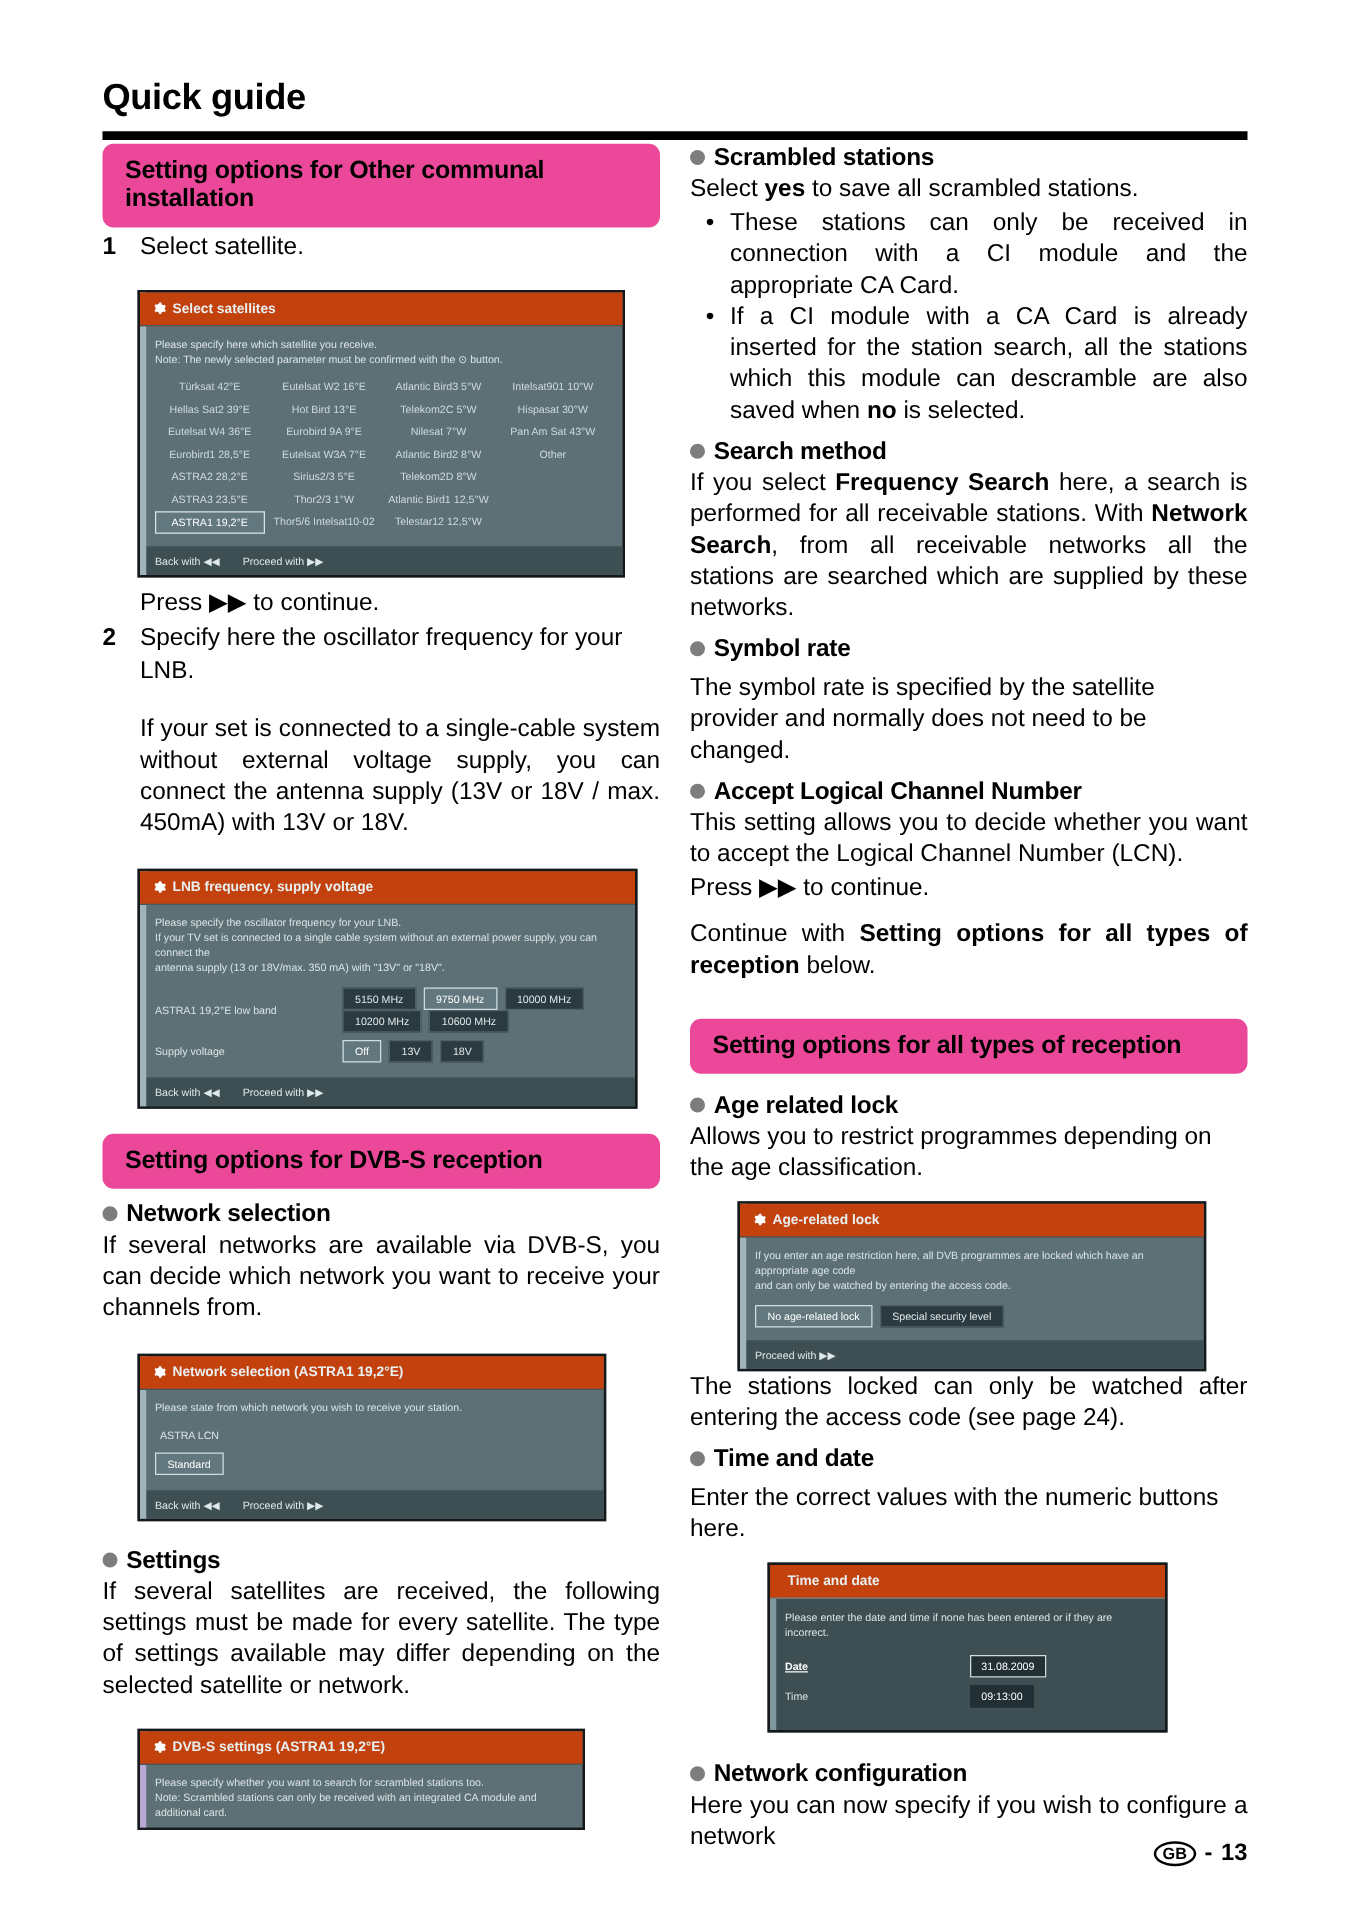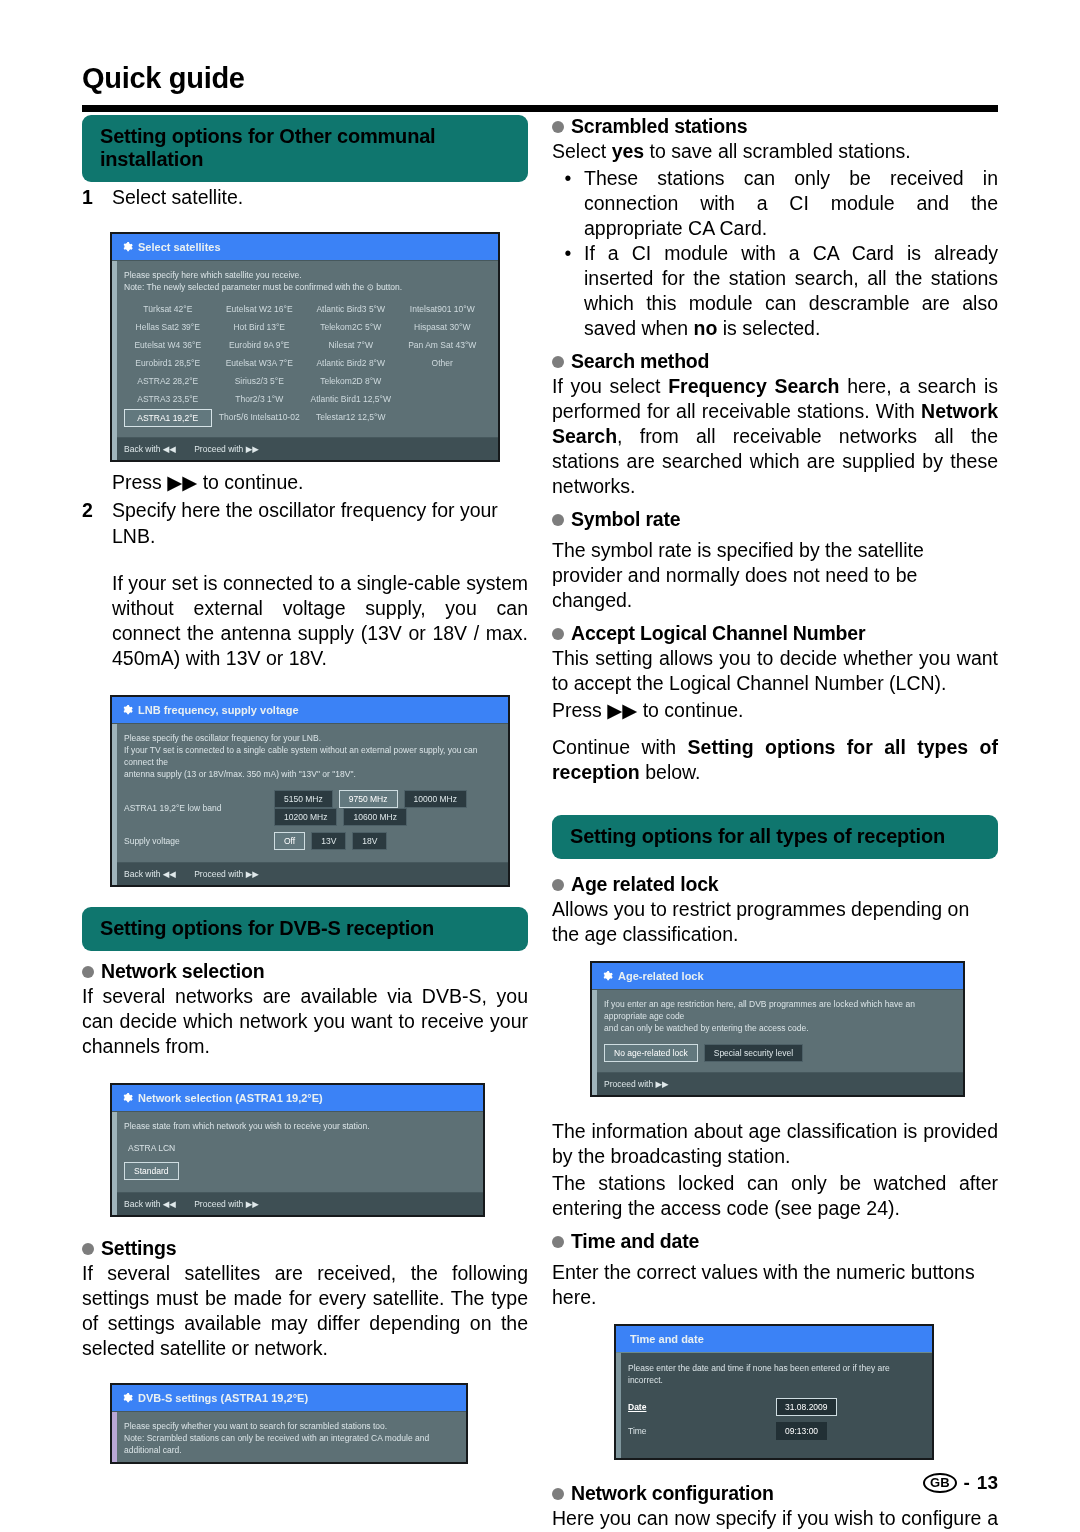--- a/index.html
+++ b/index.html
@@ -19,21 +19,21 @@
   .hdr-title { font-size:29px; font-weight:bold; letter-spacing:-0.3px; }
   .hdr-rule { margin-top:10px; height:7px; background:#000; }
 
   
   .col { position:absolute; width:446px; }
   .col-left  { left:82px;  top:115px; }
   .col-right { left:552px; top:115px; }
 
   
   .banner {
-    background:#0f766e;
+    background:#ec4899;
     border-radius:9px;
     padding:10px 0 11px 18px;
     font-size:20px; font-weight:bold;
     letter-spacing:-0.2px;
     margin-bottom:1px;
   }
 
   
   p.body { font-size:19.5px; line-height:25px; margin:0 0 2px 0; text-align:justify; }
   p.body.nj { text-align:left; }
@@ -55,21 +55,21 @@
   
   .osd {
     background:#5d7075;
     border:2px solid #16191b;
     color:#e8eef0;
     font-size:8.5px;
     position:relative;
   }
   .osd .leftbar { position:absolute; left:0; top:0; bottom:0; width:5px; background:#9fb4bb; }
   .osd-title {
-    background:#3b82f6; color:#e9f0f2;
+    background:#c2410c; color:#e9f0f2;
     font-size:11px; font-weight:bold;
     padding:7px 0 7px 26px;
     position:relative;
     border-bottom:1px solid #46585d;
   }
   .osd-title .gear {
     position:absolute; left:10px; top:50%; transform:translateY(-50%);
     width:11px; height:11px;
   }
   .osd-body { padding:8px 12px 6px 12px; }
@@ -345,21 +345,20 @@
           <div class="osd-note">If you enter an age restriction here, all DVB programmes are locked which have an appropriate age code</div>
           <div class="osd-note">and can only be watched by entering the access code.</div>
           <div id="age-opts" style="margin-top:10px;"><span class="btn sel">No age-related lock</span><span class="btn">Special security level</span></div>
         </div>
         <div class="osd-foot">
           <span>Proceed with ▶▶</span>
         </div>
       </div>
     </div>
 
-    <p class="body" style="margin-top:22px;">The information about age classification is provided by the broadcasting station.</p>
     <p class="body">The stations locked can only be watched after entering the access code (see page 24).</p>
 
     <div class="bullethead">
       <span class="dot"></span>
       <span>Time and date</span>
     </div>
     <p class="body nj" style="margin-top:7px;">Enter the correct values with the numeric buttons here.</p>
 
     <div class="fig" style="margin:14px 0 0 62px; width:320px;">
       <div class="osd" style="background:#3e4f54;">

